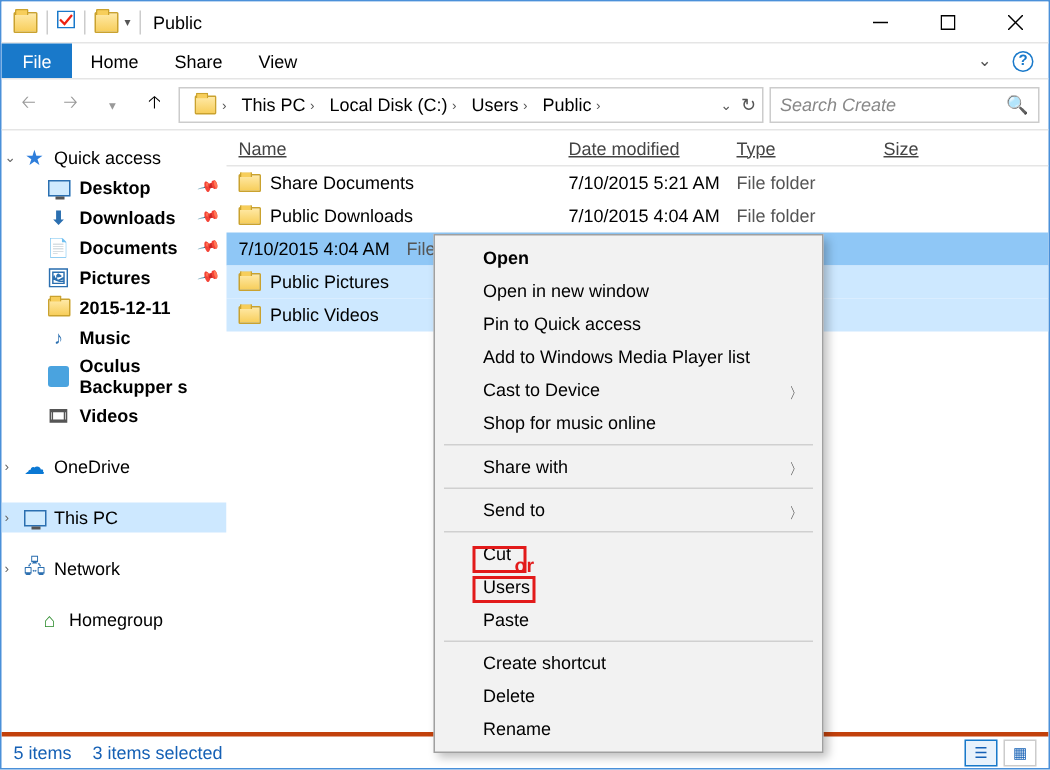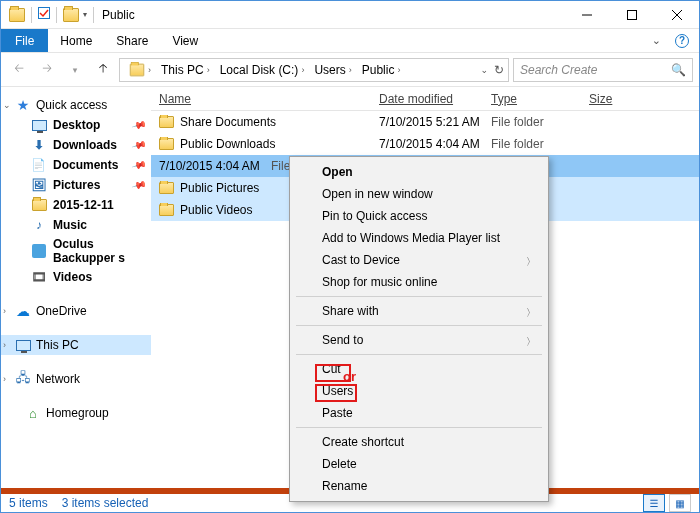--- a/index.html
+++ b/index.html
@@ -58,21 +58,21 @@
   .cell.date { width:112px; color:#000000; }
   .cell.type { width:98px; color:#555; }
   .cell.size { flex:1; }
   .context-menu { position:absolute; left:288px; top:155px; width:260px; background:#f2f2f2; border:1px solid #a0a0a0; box-shadow:3px 3px 6px rgba(0,0,0,.25); padding:4px 2px; font-size:12px; }
   .cm-item { padding:4px 14px 4px 30px; position:relative; color:#000; }
   .cm-item.bold { font-weight:600; }
   .cm-item .sub { position:absolute; right:10px; top:6px; font-size:10px; color:#444; }
   .cm-sep { height:1px; background:#d0d0d0; margin:3px 4px; }
   .annot-box { position:absolute; border:2px solid #e21a1a; pointer-events:none; }
   .annot-or { position:absolute; color:#e21a1a; font-weight:700; font-size:13px; pointer-events:none; }
-  .statusbar { height:24px; border-top:6px solid #c2410c; display:flex; align-items:center; padding:0 8px; font-size:12px; color:#1560b5; gap:14px; }
+  .statusbar { height:24px; border-top:3px solid #c2410c; display:flex; align-items:center; padding:0 8px; font-size:12px; color:#1560b5; gap:14px; }
   .status-right { margin-left:auto; display:flex; gap:4px; }
   .view-btn { width:22px; height:18px; border:1px solid #ccc; display:flex; align-items:center; justify-content:center; color:#1560b5; font-size:10px; }
   .view-btn.active { border-color:#1979ca; background:#e8f2fc; }
   .check-ic svg{width:12px;height:12px;}
 </style>
 </head>
 <body>
 
 <div class="titlebar">
   <div class="qat">

